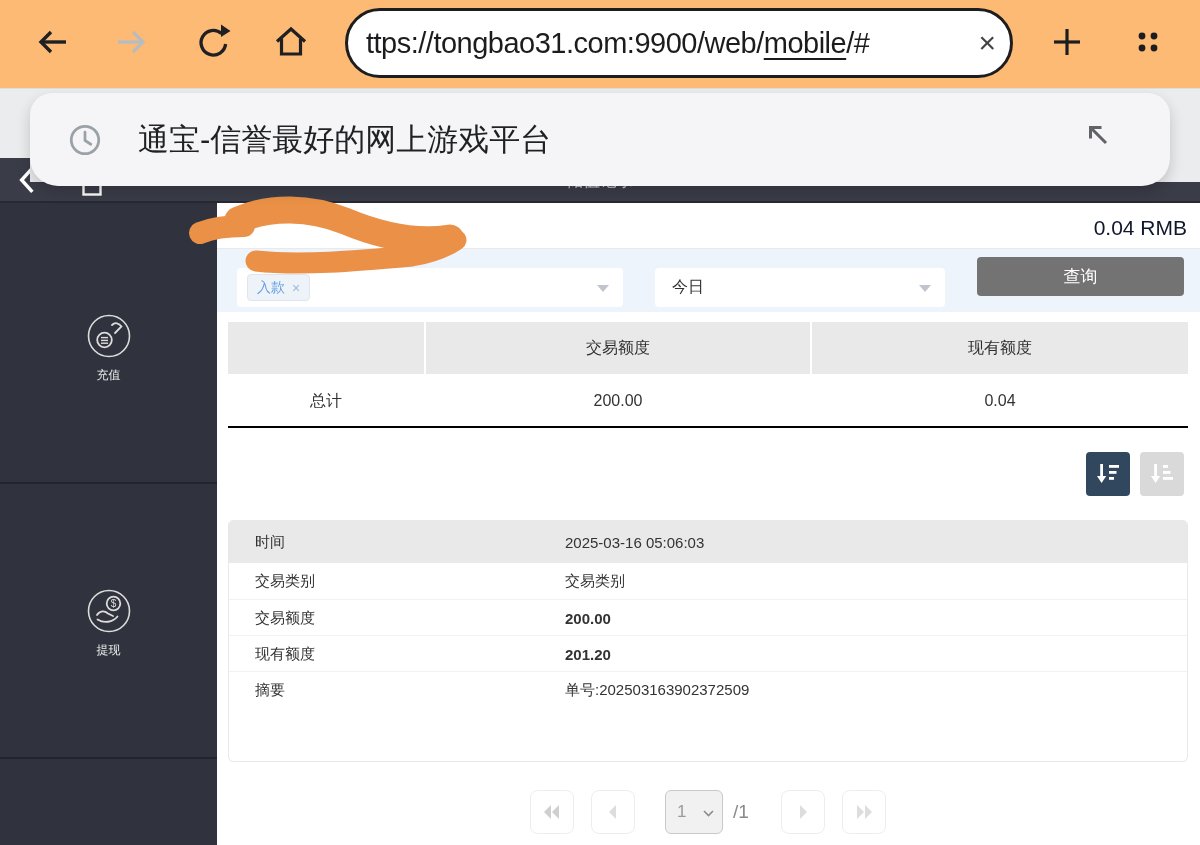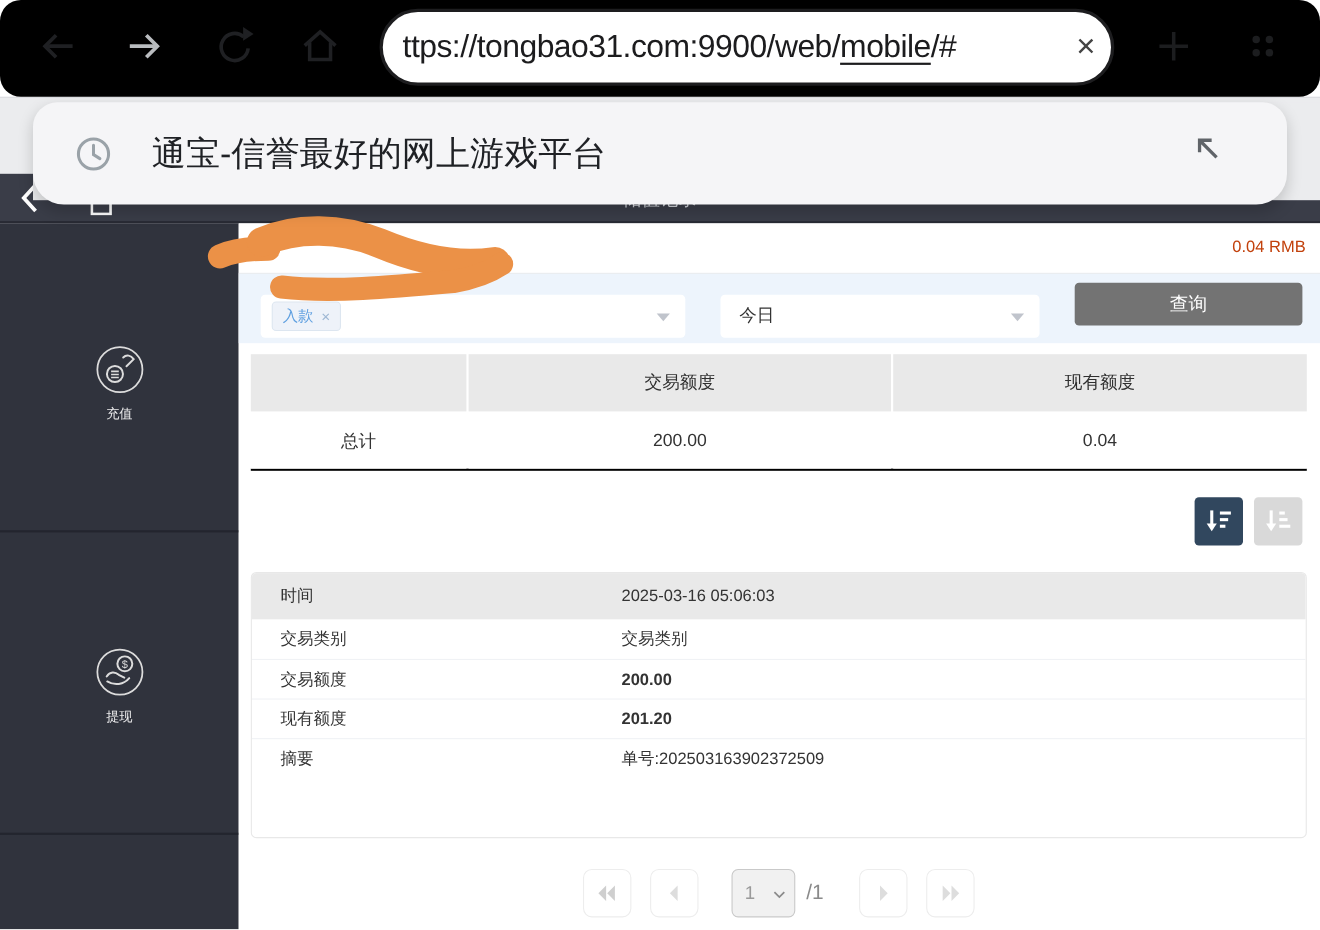--- a/index.html
+++ b/index.html
@@ -1,20 +1,20 @@
 <!DOCTYPE html>
 <html><head>
 <meta charset="utf-8">
 <style>
   * { margin:0; padding:0; box-sizing:border-box; }
   body { font-family:"Liberation Sans", sans-serif; }
   .stage { position:relative; width:1200px; height:845px; background:#fff; overflow:hidden; }
 
   
-  .toolbar { position:absolute; left:0; top:0; width:1200px; height:88px; background:#000000; z-index:6;border-radius:19px; }
+  .toolbar { position:absolute; left:0; top:0; width:1200px; height:88px; background:#fdba74; z-index:6; }
   .tb-icon { position:absolute; top:22px; width:40px; height:40px; display:flex; align-items:center; justify-content:center; cursor:pointer; }
   .urlbar { position:absolute; left:345px; top:8px; width:668px; height:70px; border:3.5px solid #1d1d1f; border-radius:36px; background:#fff; display:flex; align-items:center; padding:0 46px 0 18px; overflow:hidden; }
   .urltext { font-size:29px; color:#1c1c1e; white-space:nowrap; letter-spacing:-0.5px; }
   .urltext .hl { text-decoration:underline; text-underline-offset:5px; }
   .url-close { position:absolute; right:14px; top:50%; transform:translateY(-50%); font-size:30px; color:#444; line-height:1; cursor:pointer; }
 
   
   .under-strip { position:absolute; left:0; top:88px; width:1200px; height:74px; background:#ebecee; border-top:1px solid #dcdde0; z-index:0; }
   .sugg-backdrop { position:absolute; left:30px; top:93px; width:1170px; height:89px; background:#ebecee; z-index:3; }
   .sugg-card { position:absolute; left:30px; top:93px; width:1140px; height:93px; background:#f5f5f7; border-radius:22px 22px 28px 28px; box-shadow:0 6px 14px rgba(0,0,0,.18); z-index:4; display:flex; align-items:center; cursor:pointer; }
@@ -30,21 +30,21 @@
 
   
   .sidebar { position:absolute; left:0; top:203px; width:217px; height:642px; background:#30333d; z-index:1; }
   .side-div { position:absolute; left:0; width:217px; height:2px; background:#23252e; }
   .side-item { position:absolute; left:0; width:217px; text-align:center; color:#ededee; cursor:pointer; }
   .side-item .lbl { display:block; margin-top:4px; font-size:12px; font-weight:500; }
 
   
   .main { position:absolute; left:217px; top:203px; width:983px; height:642px; background:#fff; z-index:1; }
   .balance-band { position:absolute; left:0; top:0; width:983px; height:46px; border-bottom:1px solid #e8eaee; }
-  .balance { position:absolute; right:13px; top:13px; font-size:15px; color:#c2410c; }
+  .balance { position:absolute; right:13px; top:13px; font-size:21px; color:#0f172a; }
   .filter-band { position:absolute; left:0; top:46px; width:983px; height:63px; background:#edf4fc; }
   .sel { position:absolute; top:19px; height:39px; background:#fff; border-radius:4px; cursor:pointer; }
   .sel .caret { position:absolute; right:14px; top:17px; width:0; height:0; border-left:6px solid transparent; border-right:6px solid transparent; border-top:7px solid #c0c4cc; }
   .sel-type { left:20px; width:386px; }
   .tag { position:absolute; left:10px; top:6px; height:27px; display:inline-flex; align-items:center; padding:0 9px; background:#eef2f9; border:1px solid #dde6f0; border-radius:4px; font-size:14px; color:#5e9fe0; }
   .tag .x { margin-left:7px; color:#9fb8d4; font-size:14px; cursor:pointer; }
   .sel-date { left:438px; width:290px; font-size:16px; color:#333; }
   .sel-date .val { position:absolute; left:17px; top:9px; }
   .btn-search { position:absolute; left:760px; top:8px; width:207px; height:39px; background:#737373; border-radius:4px; color:#fff; font-size:17px; text-align:center; line-height:39px; cursor:pointer; }
 

